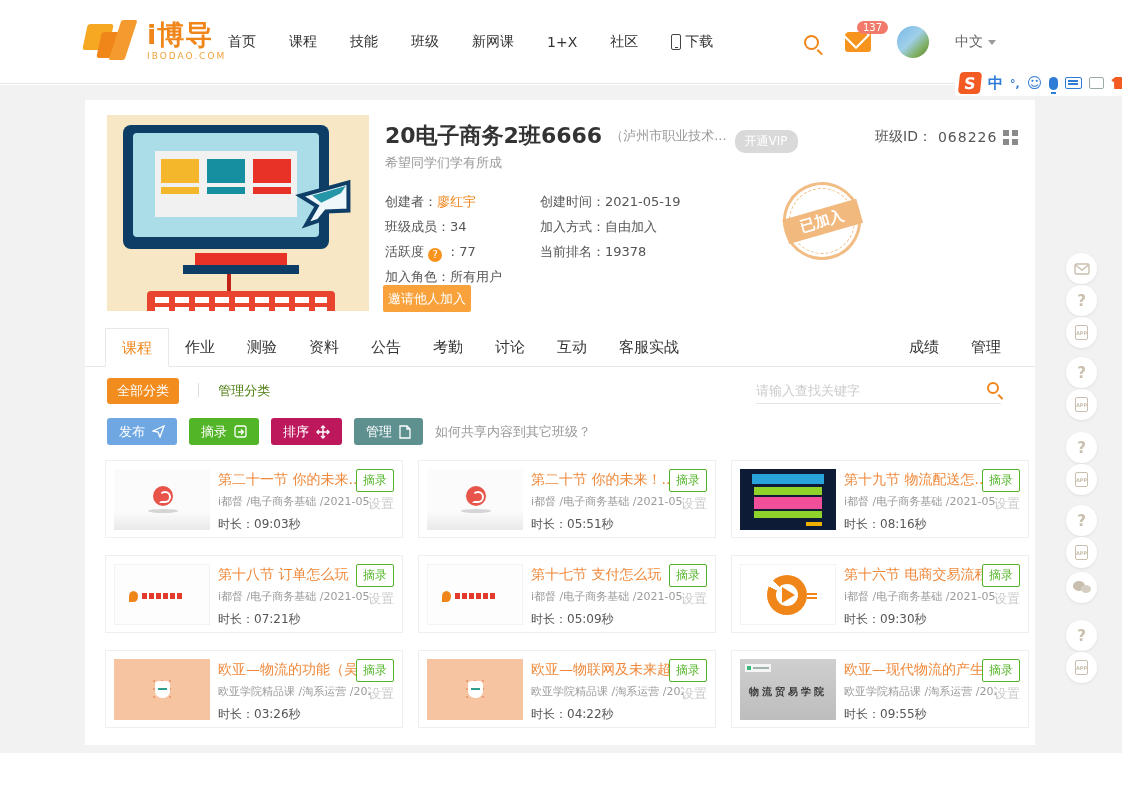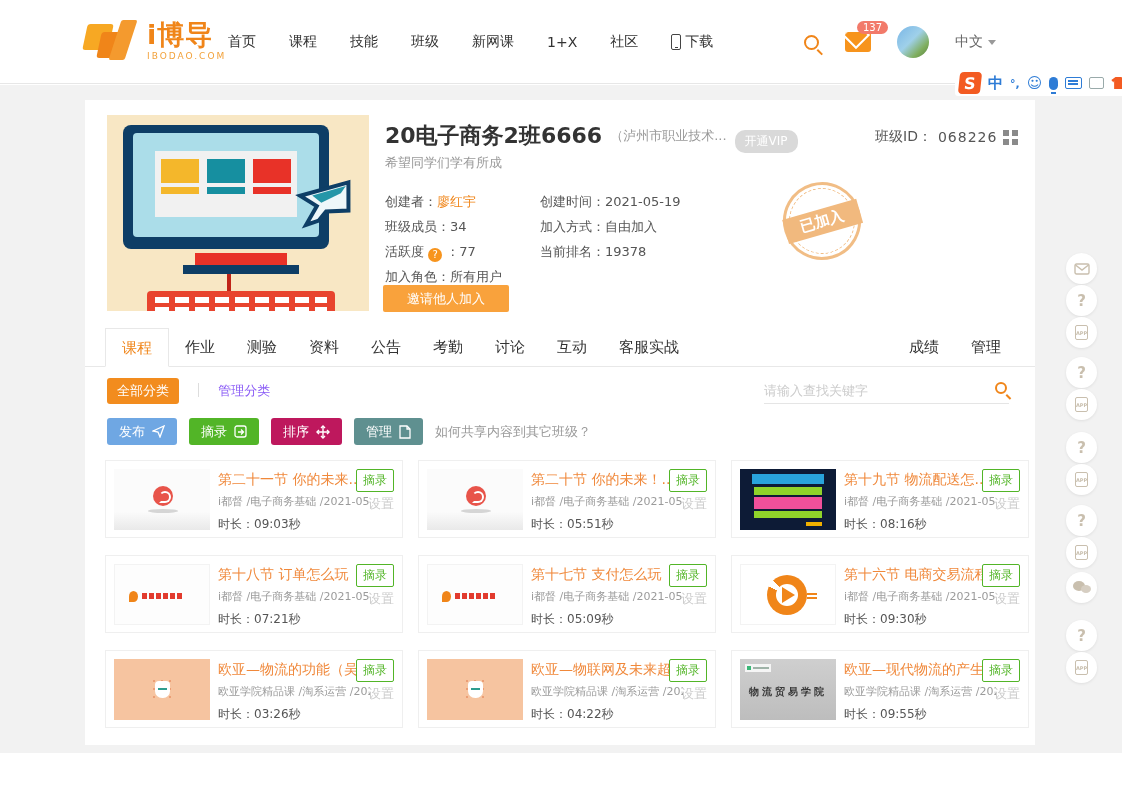--- a/index.html
+++ b/index.html
@@ -66,21 +66,21 @@
 
   
   .cls-title-row { position:absolute; left:300px; top:18px; display:flex; align-items:center; gap:8px; }
   .cls-title { font-size:22px; font-weight:bold; color:#333; }
   .cls-school { font-size:13px; color:#999; }
   .vip-badge { background:#d9d9d9; color:#fff; font-size:12px; padding:3px 10px; border-radius:10px; cursor:pointer; white-space:nowrap;margin-top:12px; }
   .cls-motto { position:absolute; left:300px; top:54px; font-size:13px; color:#999; }
   .info-row { position:absolute; font-size:13px; color:#555; }
   .creator-name { color:#f08519; cursor:pointer; }
   .help-ic { display:inline-block; width:14px; height:14px; background:#f7941d; color:#fff; border-radius:50%; font-size:10px; text-align:center; line-height:14px; vertical-align:-2px; cursor:pointer; }
-  .invite-btn { position:absolute; left:298px; top:185px; width:126px; height:27px; background:#f9a23c; color:#fff; font-size:13px; border:none; border-radius:2px; cursor:pointer; }
+  .invite-btn { position:absolute; left:298px; top:185px; width:88px; height:27px; background:#f9a23c; color:#fff; font-size:13px; border:none; border-radius:2px; cursor:pointer; }
   .classid-row { position:absolute; left:790px; top:28px; display:flex; align-items:center; gap:6px; font-size:14px; color:#555; }
   .classid-val { letter-spacing:1px; }
   .qr-ic { width:15px; height:15px; cursor:pointer;
     background:linear-gradient(#8a8a8a,#8a8a8a) 0 0/6px 6px no-repeat,
                linear-gradient(#8a8a8a,#8a8a8a) 9px 0/6px 6px no-repeat,
                linear-gradient(#8a8a8a,#8a8a8a) 0 9px/6px 6px no-repeat,
                linear-gradient(#8a8a8a,#8a8a8a) 9px 9px/6px 6px no-repeat; }
   .stamp { position:absolute; left:698px; top:82px; width:78px; height:78px; border:3px solid #f1bd85; border-radius:50%; transform:rotate(-16deg); display:flex; align-items:center; justify-content:center; }
   .stamp::before { content:""; position:absolute; inset:3px; border:1px dashed #f1bd85; border-radius:50%; }
   .stamp-txt { position:relative; background:#f1b97e; color:#fff; font-size:15px; font-weight:bold; padding:3px 16px; white-space:nowrap; }
@@ -88,22 +88,22 @@
   
   .tabs-row { position:absolute; left:0; top:228px; width:950px; height:39px; border-bottom:1px solid #e8e8e8; }
   .tab { position:relative; float:left; height:39px; line-height:39px; padding:0 16px; font-size:15px; color:#333; cursor:pointer; }
   .tab.active { color:#f08519; border:1px solid #e8e8e8; border-bottom:1px solid #fff; margin-left:20px; background:#fff; top:0; }
   .tabs-right { position:absolute; right:18px; top:0; height:39px; display:flex; }
 
   
   .filter-row { position:absolute; left:22px; top:278px; width:906px; height:26px; }
   .allcat-btn { display:inline-block; background:#f28c1e; color:#fff; font-size:13px; padding:4px 10px; border-radius:3px; cursor:pointer; }
   .fdiv { display:inline-block; width:1px; height:14px; background:#ddd; margin:0 14px; vertical-align:-2px; }
-  .managecat { color:#8b5cf6; font-size:13px; cursor:pointer; }
-  .search-box { position:absolute; right:4px; top:0; width:245px; border-bottom:1px solid #e5e5e5; height:26px; }
+  .managecat { color:#4d7c0f; font-size:13px; cursor:pointer; }
+  .search-box { position:absolute; right:12px; top:0; width:245px; border-bottom:1px solid #e5e5e5; height:26px; }
   .search-box input { border:none; outline:none; width:210px; font-size:13px; color:#666; background:transparent; height:24px; font-family:inherit; }
   .search-box input::placeholder { color:#ccc; }
   .sbtn { position:absolute; right:2px; top:4px; width:12px; height:12px; border:2px solid #f08519; border-radius:50%; cursor:pointer; }
   .sbtn::after { content:""; position:absolute; left:10px; top:10px; width:6px; height:2px; background:#f08519; transform:rotate(45deg); transform-origin:0 0; }
 
   
   .toolbar { position:absolute; left:22px; top:318px; display:flex; align-items:center; gap:12px; }
   .tb-btn { display:flex; align-items:center; gap:7px; color:#fff; font-size:13px; height:27px; padding:0 12px; border-radius:3px; border:none; cursor:pointer; }
   .tb-publish { background:#6fa7e3; } .tb-excerpt { background:#52b527; } .tb-sort { background:#be185d; } .tb-manage { background:#5f9090; }
   .share-hint { color:#999; font-size:13px; margin-left:0; cursor:pointer; }

